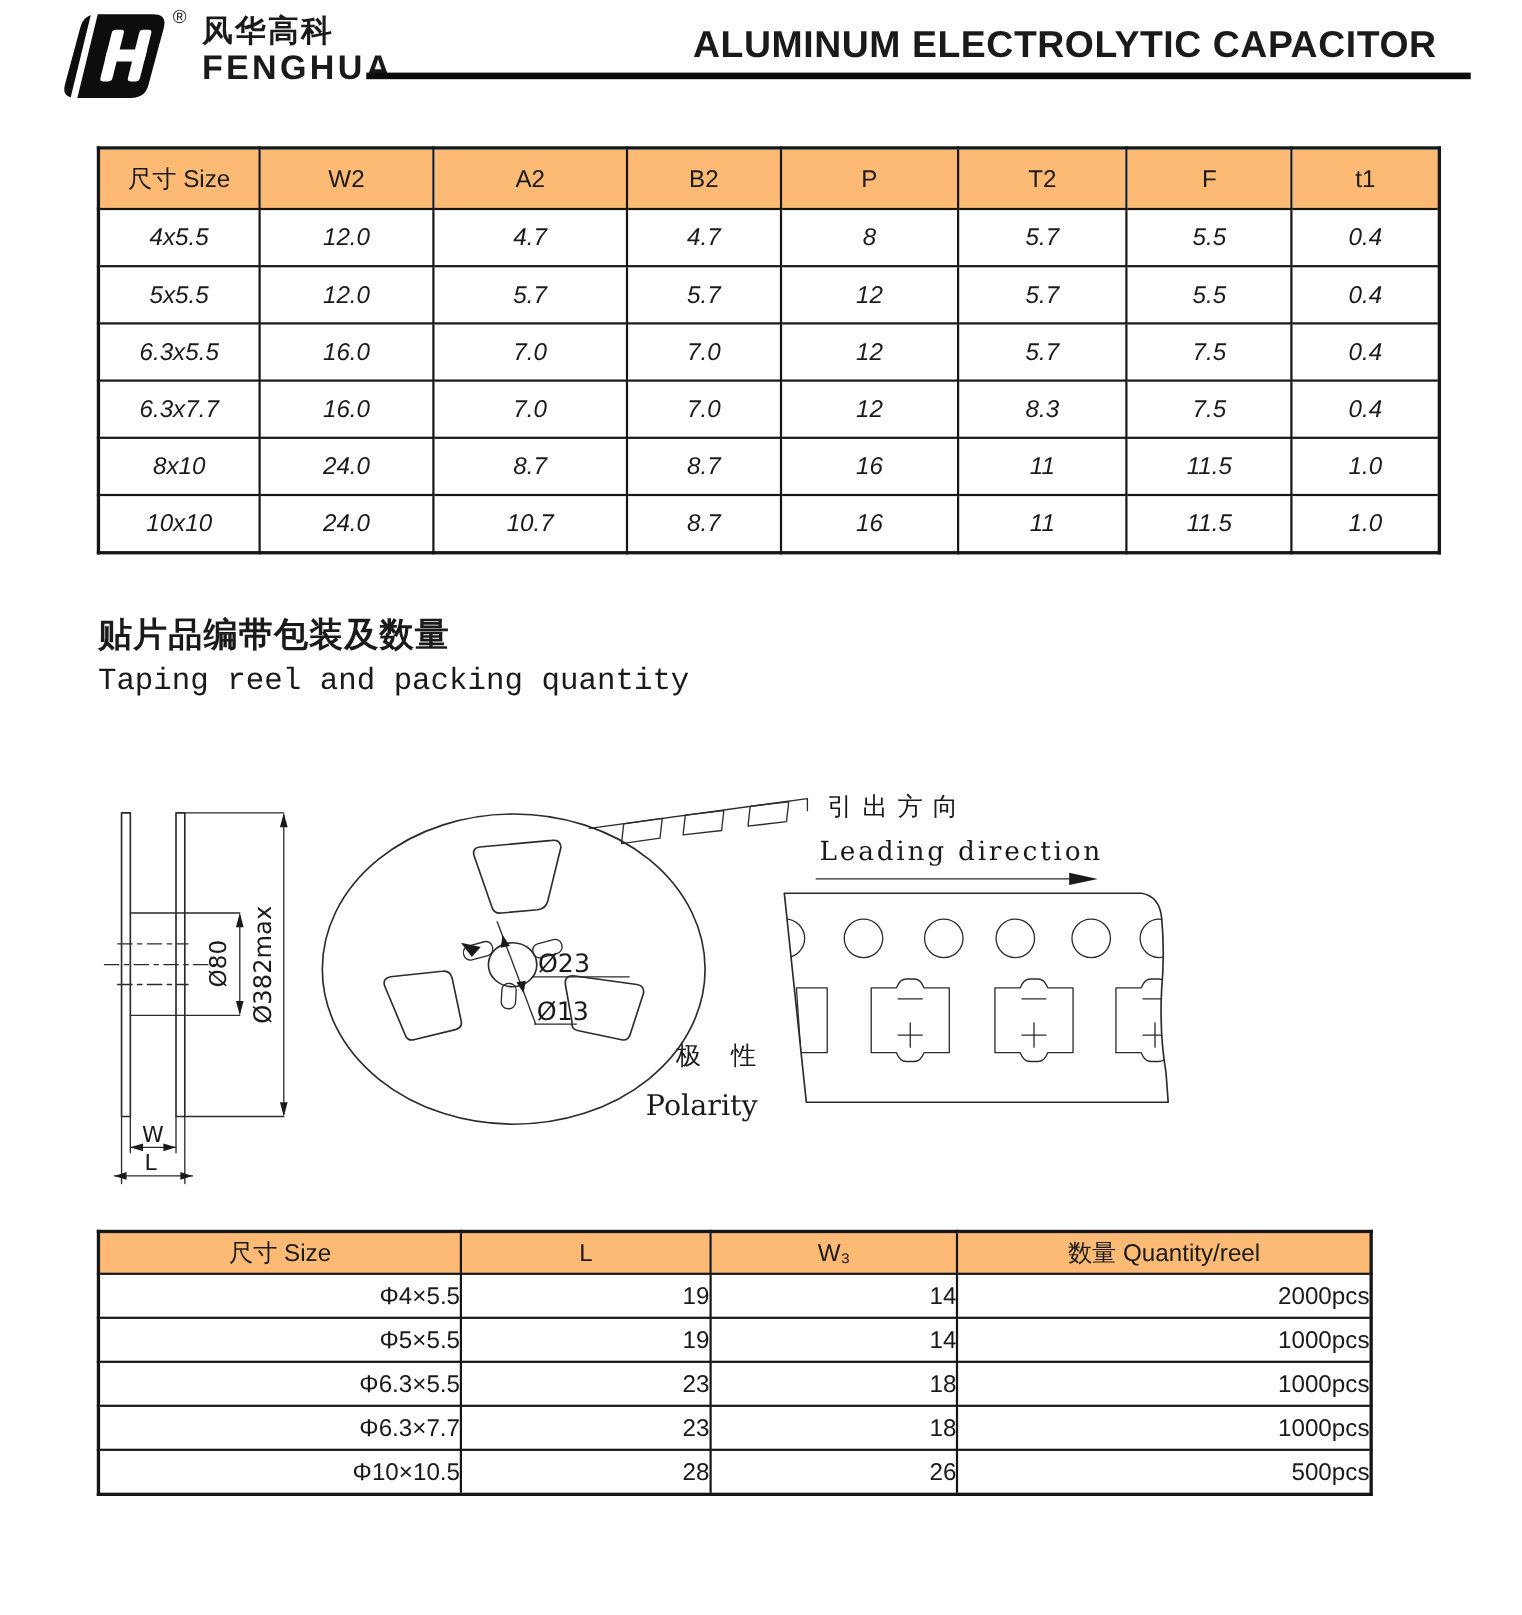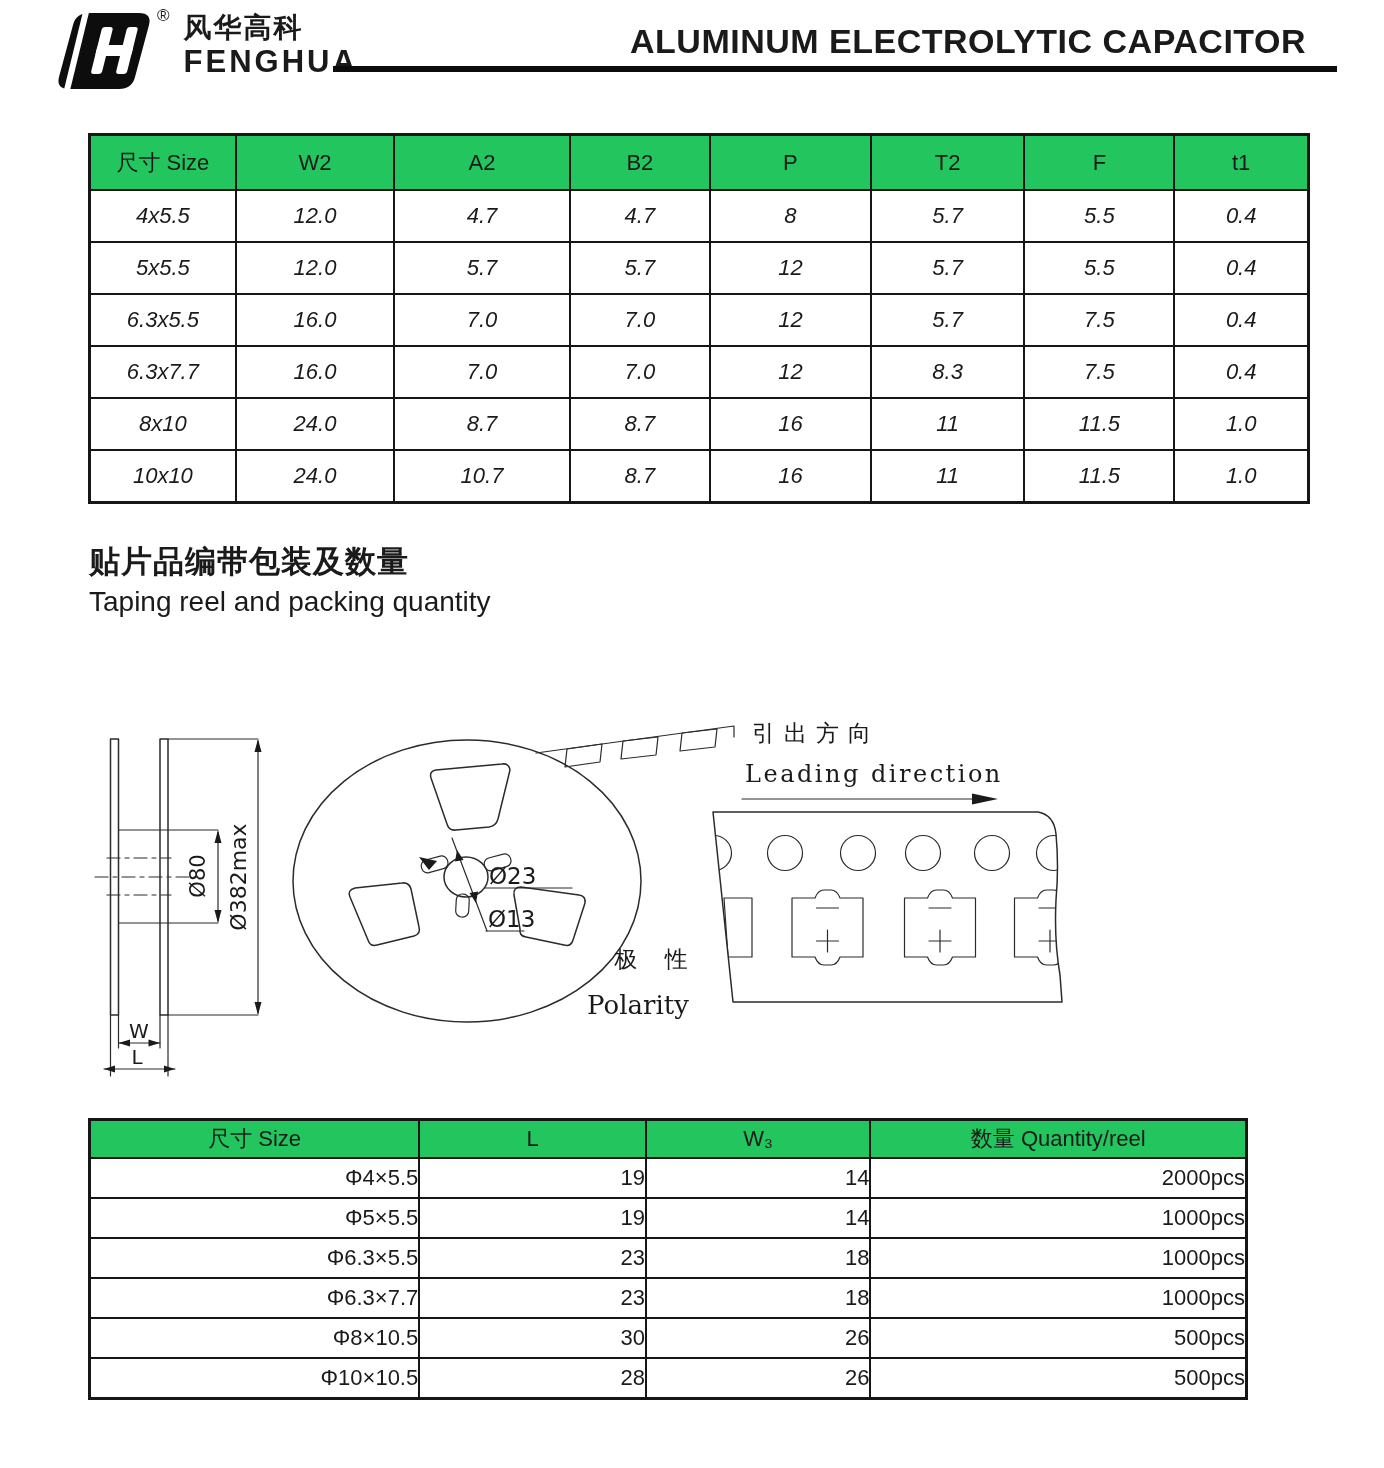--- a/index.html
+++ b/index.html
@@ -14,30 +14,30 @@
   .brand-cn{font-size:28px;font-weight:700;letter-spacing:2px;}
   .brand-en{font-size:31px;font-weight:700;letter-spacing:3px;margin-top:4px;}
   .page-title{position:absolute;top:22px;right:78px;font-size:34px;font-weight:700;
               letter-spacing:0.5px;white-space:nowrap;}
   .title-rule{position:absolute;left:333px;top:66px;width:1004px;height:6px;background:#0c0c0c;}
 
   
   table{border-collapse:collapse;table-layout:fixed;position:absolute;background:#fff;}
   th,td{border:2px solid #161616;text-align:center;vertical-align:middle;
         font-size:22px;font-weight:400;padding:0;overflow:hidden;}
-  thead th{background:#22c55e;}
+  thead th{background:#fdba74;}
   .t1{left:88px;top:133px;width:1222px;border:3px solid #161616;}
   .t1 thead th{height:53px;}
   .t1 td{height:50px;font-style:italic;}
   .t2{left:88px;top:1118px;width:1160px;border:3px solid #161616;}
   .t2 thead th{height:36px;}
   .t2 td{height:38px;text-align:right;}
 
   
-  .section-heading{position:absolute;left:89px;top:546px;line-height:1;}
+  .section-heading{position:absolute;left:89px;top:564px;line-height:1;font-family:Liberation Mono, monospace;}
   .sh-cn{font-size:31px;font-weight:600;letter-spacing:1px;}
   .sh-en{font-size:28px;font-weight:400;margin-top:11px;}
 
   
   .diagram{position:absolute;left:0;top:680px;}
   .diagram .ln{fill:none;stroke:#2b2b2b;stroke-width:1.5;stroke-linejoin:round;stroke-linecap:round;}
   .diagram .thin{stroke-width:1.2;}
   .diagram .dash{stroke-dasharray:13 5 4 5;}
   .diagram .arr{fill:#1a1a1a;stroke:none;}
   .diagram text{fill:#1a1a1a;}
@@ -286,26 +286,20 @@
           <td>18</td>
           <td>1000pcs</td>
         </tr>
         <tr>
           <td>Φ6.3×7.7</td>
           <td>23</td>
           <td>18</td>
           <td>1000pcs</td>
         </tr>
         <tr>
-          <td>Φ8×10.5</td>
-          <td>30</td>
-          <td>26</td>
-          <td>500pcs</td>
-        </tr>
-        <tr>
           <td>Φ10×10.5</td>
           <td>28</td>
           <td>26</td>
           <td>500pcs</td>
         </tr>
       </tbody>
   </table>
 
 </div>
 

